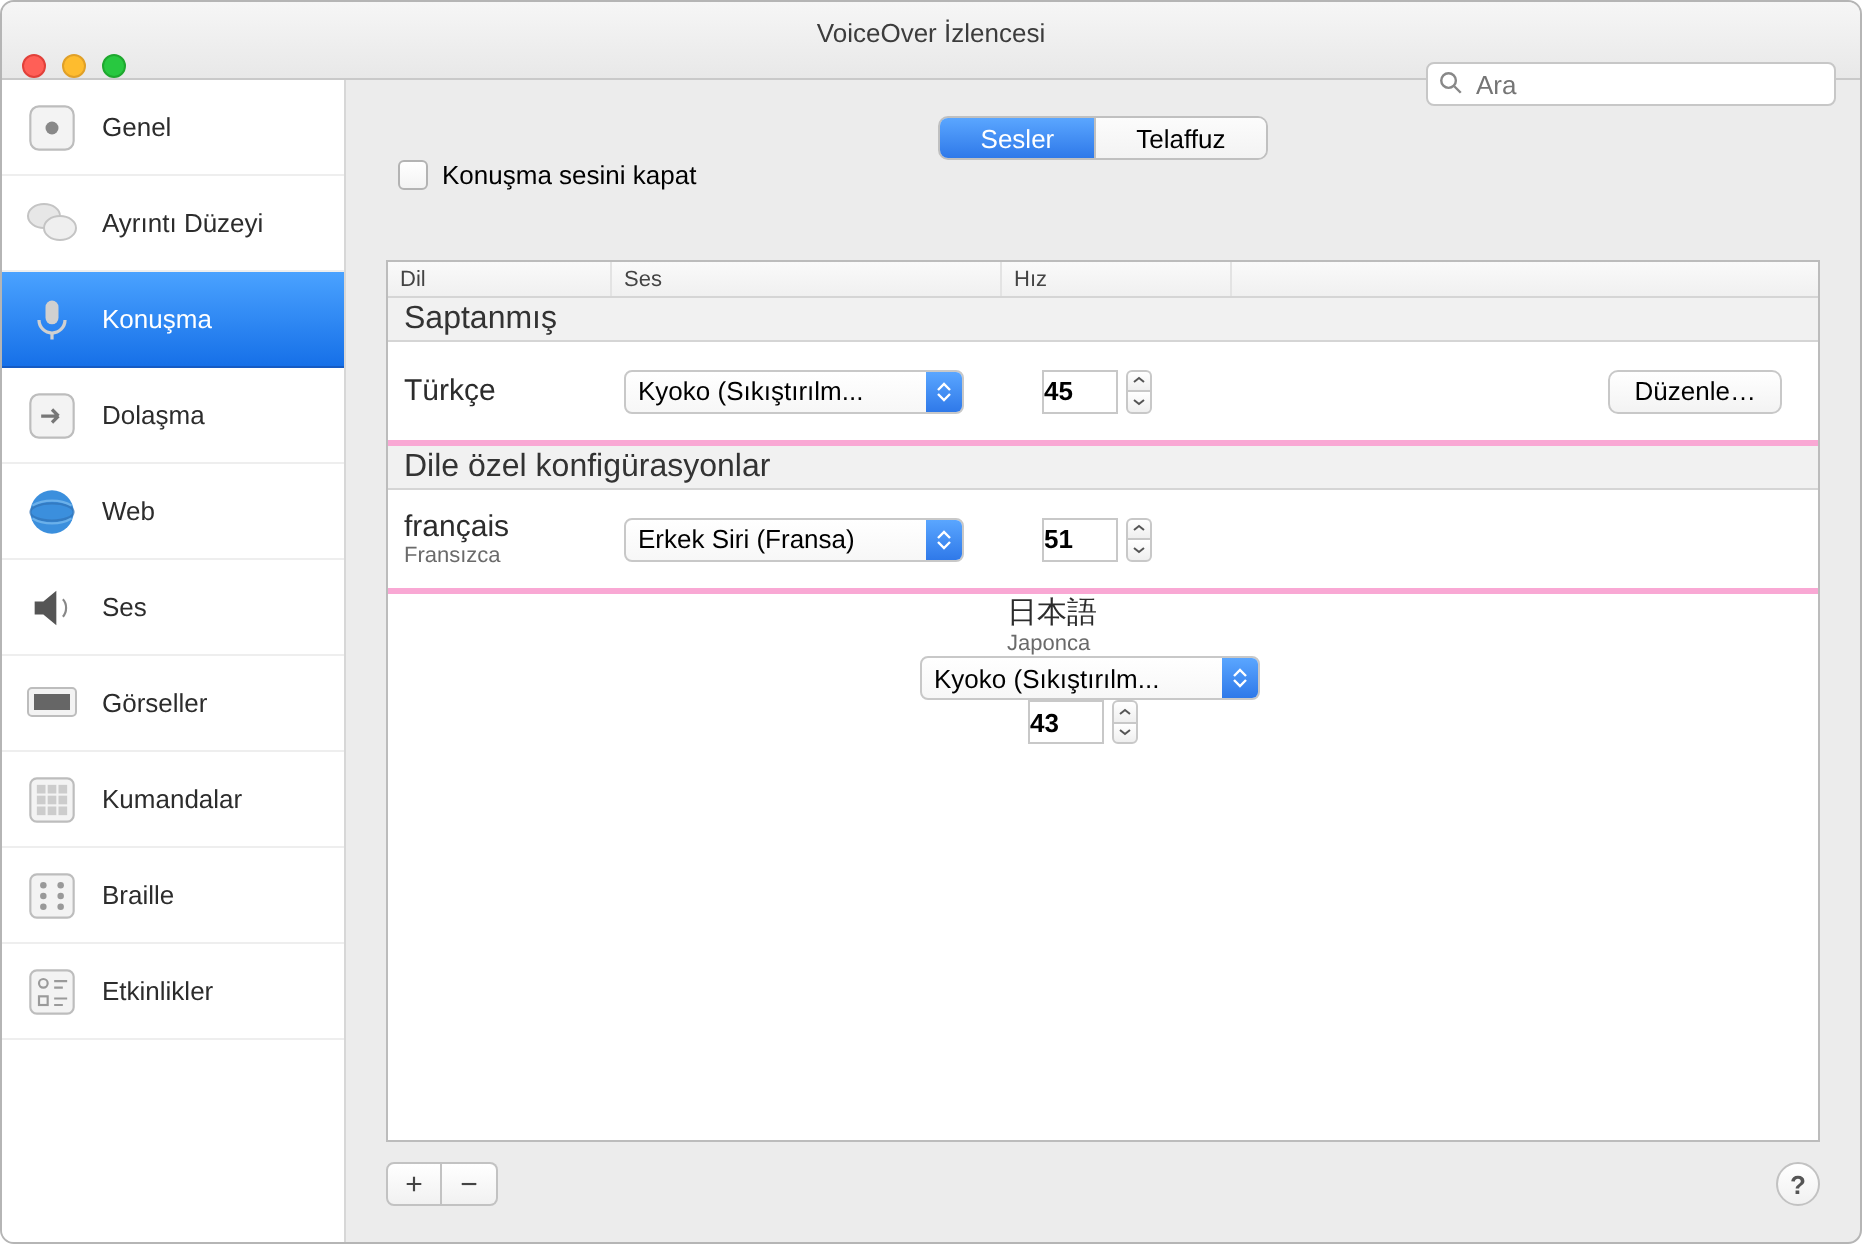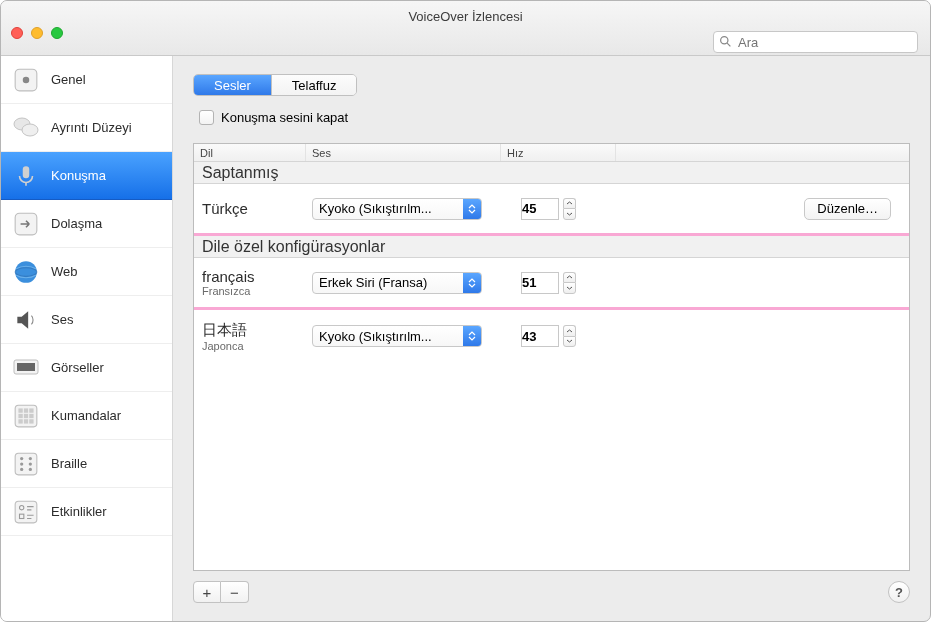--- a/index.html
+++ b/index.html
@@ -15,25 +15,25 @@
       width: 931px;
       height: 622px;
       background: #ececec;
       border-radius: 7px;
       border: 1px solid #b5b5b5;
       display: flex;
       flex-direction: column;
       overflow: hidden;
     }
     .titlebar {
-      height: 55px;
+      height: 39px;
       background: linear-gradient(#f6f6f6, #e8e8e8);
       border-bottom: 1px solid #c9c9c9;
       display: flex;
-      align-items: center;
+      align-items: flex-end;
       padding: 6px 10px 0 10px;
       position: relative;
     }
     .traffic-lights {
       display: flex;
       gap: 8px;
       align-items: center;
       margin-top: 4px;
     }
     .light { width: 12px; height: 12px; border-radius: 50%; }
@@ -106,22 +106,21 @@
     .sb-label { font-size: 13px; }
 
     .content {
       flex: 1;
       padding: 18px 20px;
       display: flex;
       flex-direction: column;
     }
     .tab-bar {
       display: flex;
-      justify-content: flex-start;
-      margin-bottom: 14px;
+      justify-content: center;
     }
     .segmented {
       display: flex;
       border: 1px solid #c0c0c0;
       border-radius: 5px;
       overflow: hidden;
       height: 22px;
     }
     .seg-btn {
       padding: 0 20px;
@@ -153,20 +152,21 @@
       display: inline-block;
     }
     .voices-table {
       border: 1px solid #bcbcbc;
       background: #fff;
       border-radius: 0;
       flex: 1;
       display: flex;
       flex-direction: column;
       min-height: 0;
+      margin-top: 17px;
     }
     .table-head {
       display: flex;
       height: 18px;
       background: linear-gradient(#fafafa,#f0f0f0);
       border-bottom: 1px solid #d5d5d5;
       font-size: 11px;
       color: #444;
     }
     .th, .td {
@@ -189,21 +189,21 @@
       padding-left: 8px;
       font-size: 16px;
       color: #333;
     }
     .data-row {
       display: flex;
       align-items: center;
       min-height: 52px;
       border-bottom: 3px solid #f9a8d4;
     }
-    .data-row:last-child { border-bottom: none; }
+    .data-row:last-child { border-bottom: none; flex-direction: column; }
     .lang-cell {
       width: 112px;
       padding-left: 8px;
       font-size: 15px;
       color: #2c2c2c;
       display: flex;
       flex-direction: column;
       justify-content: center;
     }
     .lang-sub { font-size: 11px; color: #6a6a6a; }

